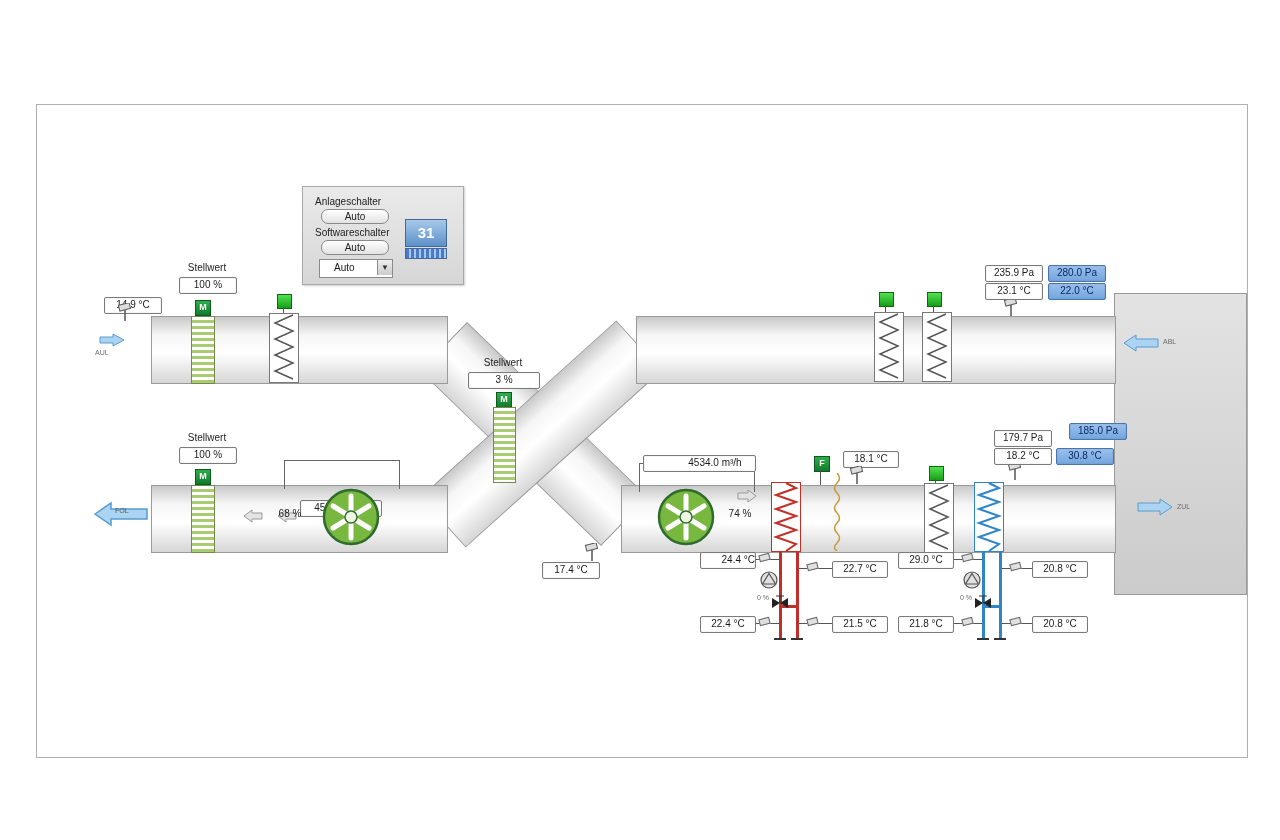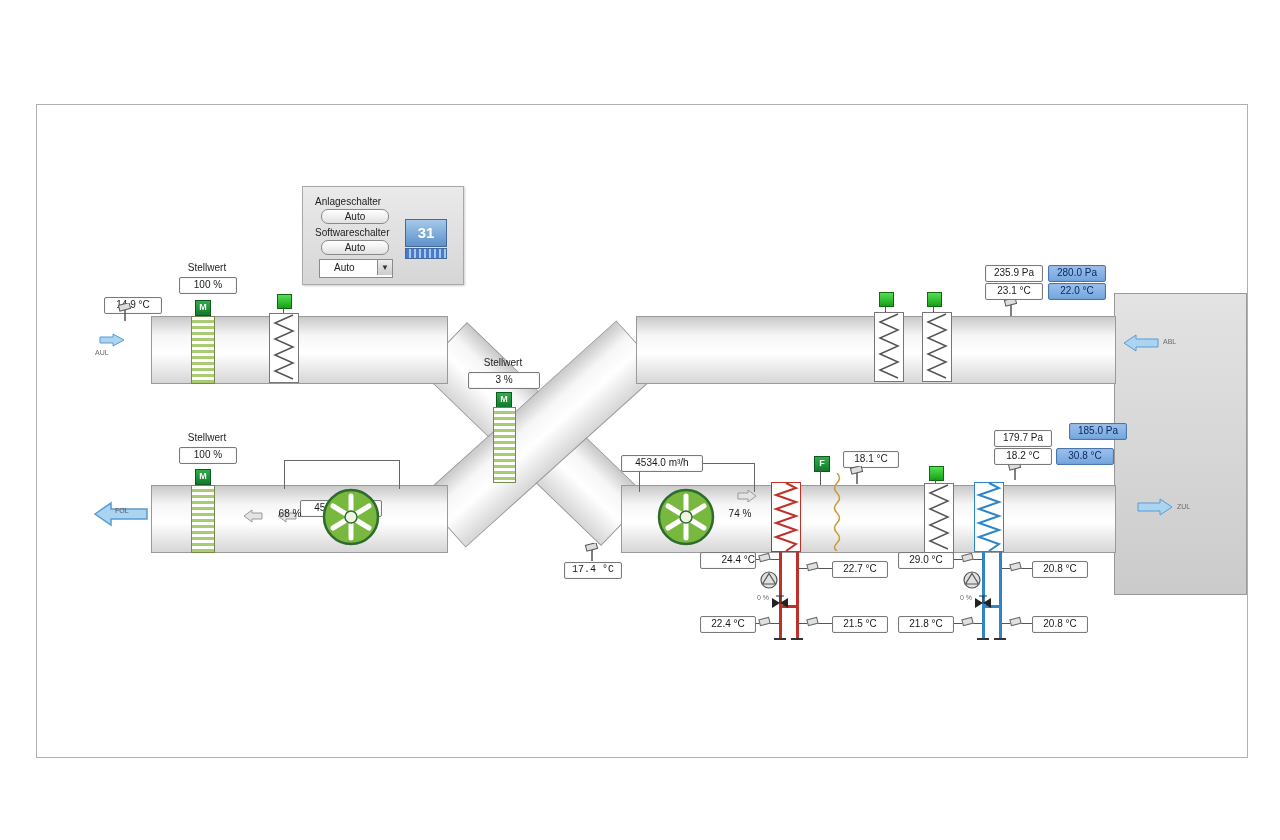--- a/index.html
+++ b/index.html
@@ -155,21 +155,21 @@
             <line x1="30" y1="30" x2="30" y2="51"></line>
         <line x1="30" y1="30" x2="12" y2="41"></line>
             <line x1="30" y1="30" x2="12" y2="19"></line>
       </g>
       <circle cx="30" cy="30" r="6" fill="#eef6e2" stroke="#2e6b2e" stroke-width="1.5"></circle>
     </svg>
   </div>
   <div class="lbl" style="left:230px;top:403px;width:46px;">68 %</div>
 
   <div class="bracket" style="left:602px;top:358px;width:114px;height:28px;"></div>
-  <div class="vb" style="left:584px;top:350px;width:80px;">4534.0 m³/h</div>
+  <div class="vb" style="left:606px;top:350px;width:80px;padding-left:31px;">4534.0 m³/h</div>
   <div class="dev" style="left:619px;top:382px;width:60px;height:60px;">
     <svg width="60" height="60" viewBox="0 0 60 60">
       <circle cx="30" cy="30" r="27" fill="#79b83e" stroke="#2e6b2e" stroke-width="2.5"></circle>
       <g stroke="#ffffff" stroke-width="5" stroke-linecap="round">
         <line x1="30" y1="30" x2="30" y2="9"></line>
             <line x1="30" y1="30" x2="48" y2="19"></line>
         <line x1="30" y1="30" x2="48" y2="41"></line>
             <line x1="30" y1="30" x2="30" y2="51"></line>
         <line x1="30" y1="30" x2="12" y2="41"></line>
             <line x1="30" y1="30" x2="12" y2="19"></line>
@@ -179,21 +179,21 @@
   </div>
   <div class="lbl" style="left:680px;top:403px;width:46px;">74 %</div>
   <svg class="ico" style="left:700px;top:384px;" width="20" height="14" viewBox="0 0 20 14">
     <polygon points="19,7 11,1 11,4 1,4 1,10 11,10 11,13" fill="#e4e4e4" stroke="#999"></polygon>
   </svg>
 
   <svg class="ico" style="left:547px;top:438px;" width="16" height="18" viewBox="0 0 16 18">
     <line x1="8" y1="7" x2="8" y2="18" stroke="#555" stroke-width="1.5"></line>
     <rect x="2" y="1" width="11" height="6" fill="#ddd" stroke="#555" transform="rotate(-14 7 4)"></rect>
   </svg>
-  <div class="vb" style="left:527px;top:457px;width:56px;font-family:Liberation Mono, monospace;">17.4 °C</div>
+  <div class="vb" style="left:505px;top:457px;width:56px;">17.4 °C</div>
 
   <svg class="ico" style="left:734px;top:377px;" width="30" height="70" viewBox="0 0 30 70">
     <rect x="0.5" y="0.5" width="29" height="69" fill="#fff" stroke="#c03028"></rect>
     <polyline points="15,1 25,6 5,13 25,20 5,27 25,34 5,41 25,48 5,55 25,62 15,69" fill="none" stroke="#c03028" stroke-width="2"></polyline>
   </svg>
   <div class="pipe-r" style="left:742px;top:446px;width:3px;height:87px;"></div>
   <div class="pipe-r" style="left:759px;top:446px;width:3px;height:87px;"></div>
   <div class="pipe-r" style="left:745px;top:500px;width:14px;height:3px;"></div>
   <div class="tick" style="left:737px;top:533px;width:12px;height:2px;"></div>
   <div class="tick" style="left:754px;top:533px;width:12px;height:2px;"></div>

